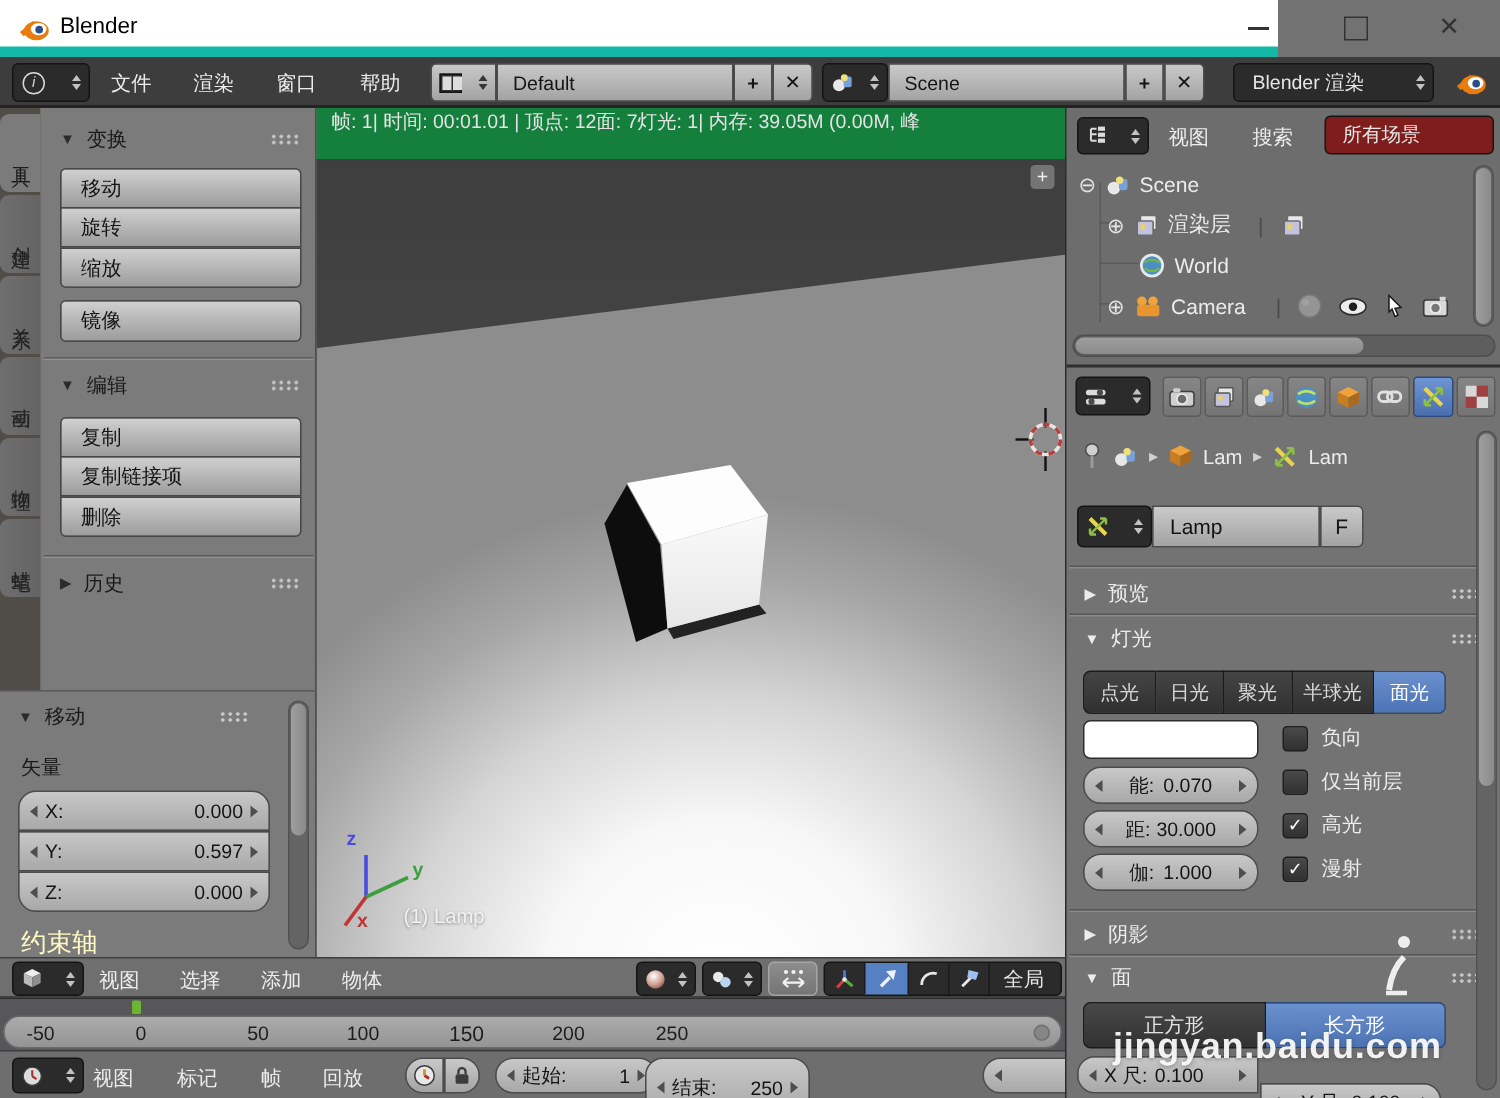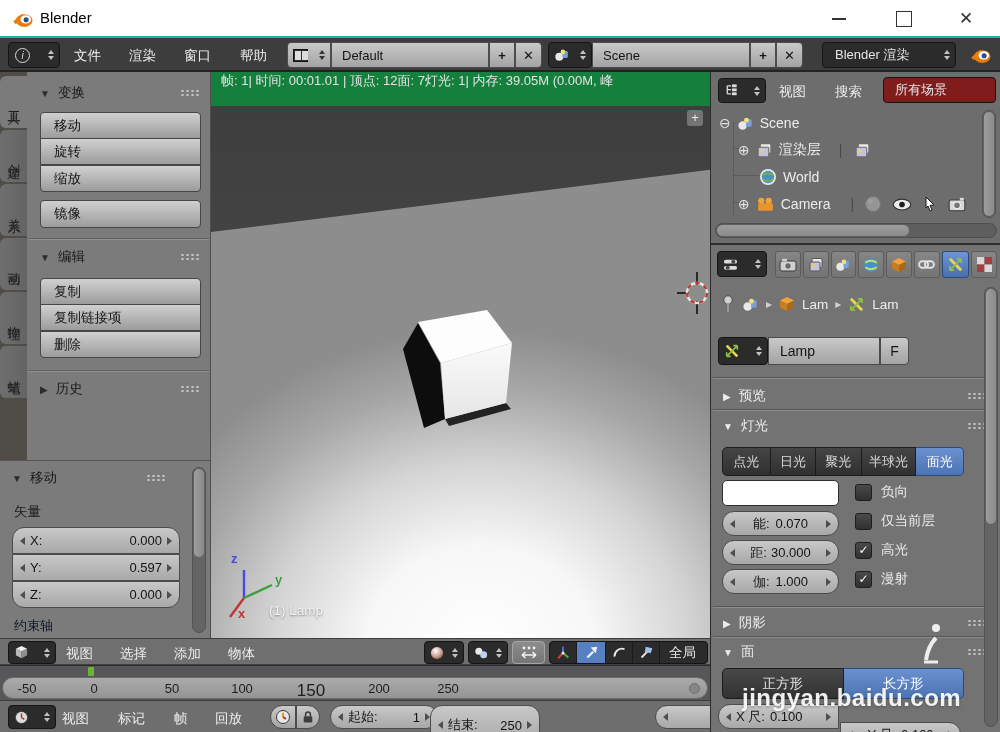--- a/index.html
+++ b/index.html
@@ -26,21 +26,21 @@
   .sep{height:1px;background:#5e5e5e;box-shadow:0 1px 0 rgba(255,255,255,.18)}
   .menu-label{color:#ececec;font-size:13.5px}
   .wtext{color:#ececec}
   .vscroll{background:#646464;border:1px solid #525252;border-radius:7px}
   .vscroll .pill{position:absolute;left:1px;right:1px;background:linear-gradient(90deg,#9e9e9e,#8a8a8a);border-radius:6px}
   svg{display:block}
 </style>
 </head>
 <body>
 
-<div class="abs" style="left:0;top:0;width:1000px;height:38px;background:#fff;border-bottom:2px solid #14b8a6">
+<div class="abs" style="left:0;top:0;width:852px;height:38px;background:#fff;border-bottom:7px solid #14b8a6">
   <span class="abs" style="left:10px;top:7px">
     <svg width="24" height="24" viewBox="0 0 32 32">
       <path d="M6 21 L18 11" stroke="#e87d0d" stroke-width="5" fill="none"></path>
       <ellipse cx="19" cy="18" rx="11" ry="8.5" fill="#e87d0d"></ellipse>
       <ellipse cx="21" cy="16.5" rx="7" ry="5.5" fill="#fff"></ellipse>
       <circle cx="21.5" cy="17" r="3.4" fill="#2a4f87"></circle>
     </svg>
   </span>
   <span class="abs" style="left:40px;top:9px;font-size:15px;color:#000">Blender</span>
   <span class="abs" style="left:832px;top:18px;width:14px;height:2px;background:#333"></span>
@@ -210,21 +210,21 @@
     <span class="ar"></span>
   </div>
   <div class="abs slider" style="left:12px;top:120px;width:168px;height:27px;border-radius:0 0 12px 12px">
     <span class="al"></span>
     <span class="mid">
         <span class="lab">Z:</span>
         <span class="val">0.000</span>
       </span>
     <span class="ar"></span>
   </div>
-  <span class="abs" style="left:14px;top:156px;font-size:13px;color:#0f172a">约束轴</span>
+  <span class="abs" style="left:14px;top:156px;font-size:17px;color:#fef9c3">约束轴</span>
   <div class="abs vscroll" style="left:192px;top:6px;width:14px;height:166px">
     <span class="pill" style="top:1px;height:88px"></span>
   </div>
 </div>
 
 <div class="abs" style="left:211px;top:72px;width:499px;height:34px;background:#15803d;display:flex;align-items:flex-start;overflow:hidden">
   <span style="color:#e3e3e3;font-size:13px;padding-left:10px;white-space:nowrap">帧: 1| 时间: 00:01.01 | 顶点: 12面: 7灯光: 1| 内存: 39.05M (0.00M, 峰</span>
 </div>
 
 <div class="abs" style="left:211px;top:106px;width:499px;height:532px;overflow:hidden;background:linear-gradient(180deg,#3e3e3e 0%,#4a4a4a 55%,#595959 100%)">
@@ -349,21 +349,21 @@
   </div>
 </div>
 
 <div class="abs" style="left:0;top:666px;width:710px;height:34px;background:#57575a;overflow:hidden">
   <div class="abs" style="left:88px;top:1px;width:6px;height:9px;background:#6cb431;border-radius:1px"></div>
   <div class="abs" style="left:2px;top:11px;width:706px;height:22px;background:linear-gradient(#ababab,#949494);border:1px solid #6a6a6a;border-radius:11px">
     <span class="abs" style="left:24px;top:3px;transform:translateX(-50%);font-size:13px;color:#1d1d1d">-50</span>
     <span class="abs" style="left:91px;top:3px;transform:translateX(-50%);font-size:13px;color:#1d1d1d">0</span>
     <span class="abs" style="left:169px;top:3px;transform:translateX(-50%);font-size:13px;color:#1d1d1d">50</span>
     <span class="abs" style="left:239px;top:3px;transform:translateX(-50%);font-size:13px;color:#1d1d1d">100</span>
-    <span class="abs" style="left:308px;top:3px;transform:translateX(-50%);font-size:17px;color:#1d1d1d">150</span>
+    <span class="abs" style="left:308px;top:3px;transform:translateX(-50%);font-size:14px;color:#1d1d1d">150</span>
     <span class="abs" style="left:376px;top:3px;transform:translateX(-50%);font-size:13px;color:#1d1d1d">200</span>
     <span class="abs" style="left:445px;top:3px;transform:translateX(-50%);font-size:13px;color:#1d1d1d">250</span>
     <span class="abs" style="left:686px;top:5px;width:11px;height:11px;border-radius:50%;background:#868686;border:1px solid #707070"></span>
   </div>
 </div>
 
 <div class="abs" style="left:0;top:700px;width:710px;height:32px;background:#6e6e6e;border-top:1px solid #3d3d3d;overflow:hidden">
   <div class="abs dflat" style="left:8px;top:4px;width:48px;height:24px;padding-left:5px">
     <span>
       <svg width="15" height="15" viewBox="0 0 16 16">

